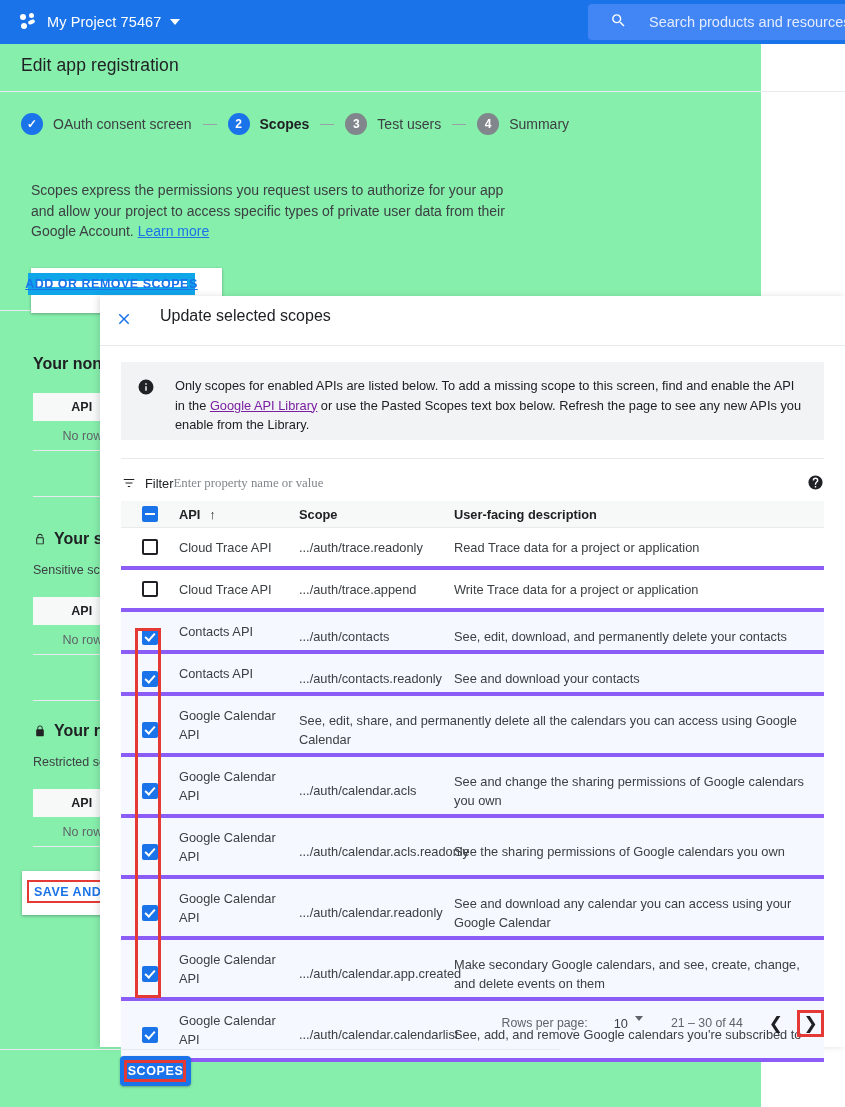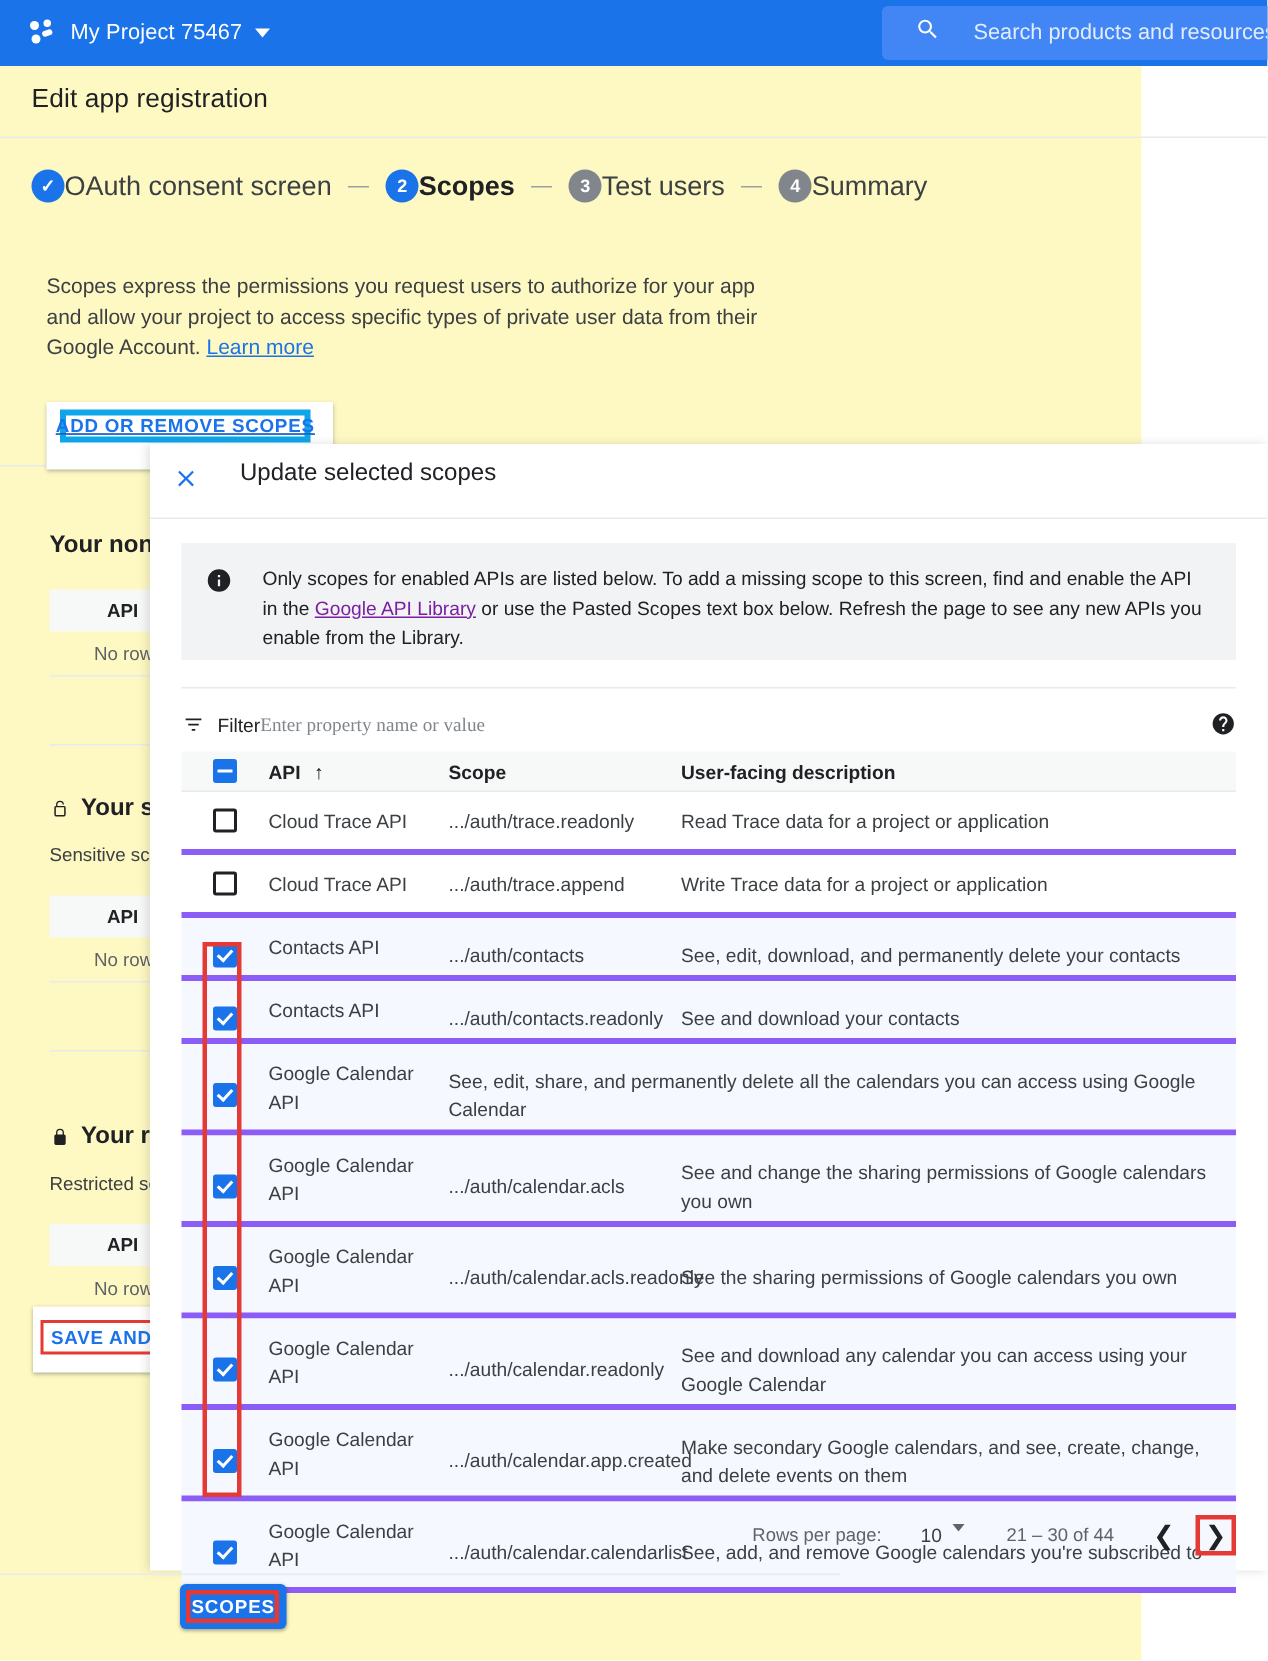--- a/index.html
+++ b/index.html
@@ -2,21 +2,21 @@
 <html><head>
 <meta charset="utf-8">
 <style>
   * { box-sizing: border-box; margin: 0; padding: 0; }
   html, body {
     width: 845px; height: 1107px;
     font-family: "Liberation Sans", sans-serif;
     background: #ffffff;
     overflow: hidden;
   }
-  #root { position: relative; width: 761px; height: 1107px; background: #fef9c3; }
+  #root { position: relative; width: 761px; height: 1107px; background: #86efac; }
 
   
   .appbar {
     position: absolute; left: 0; top: 0; width: 845px; height: 44px;
     background: #1a73e8; display: flex; align-items: center;
   }
   .gcp-logo { margin-left: 20px; width: 18px; height: 18px; position: relative; flex: none; }
   .gcp-logo i { position: absolute; background: #fff; border-radius: 50%; display: block; }
   .gcp-logo i.a { width: 6px; height: 6px; left: 0px; top: 1px; }
   .gcp-logo i.b { width: 5px; height: 5px; left: 9px; top: 0px; }
@@ -50,40 +50,40 @@
   .stepper { position: absolute; left: 21px; top: 112px; display: flex; align-items: center; height: 24px; }
   .step { display: flex; align-items: center; }
   .step-circle {
     width: 22px; height: 22px; border-radius: 50%; display: flex;
     align-items: center; justify-content: center;
     color: #fff; font-size: 12px; font-weight: bold; flex: none;
   }
   .step-circle.done { background: #1a73e8; }
   .step-circle.active { background: #1a73e8; }
   .step-circle.todo { background: #80868b; }
-  .step-label { font-size: 18px; color: #3c4043; white-space: nowrap; }
+  .step-label { margin-left: 10px; font-size: 14px; color: #3c4043; white-space: nowrap; }
   .step-label.bold { font-weight: bold; color: #202124; }
   .step-dash { margin: 0 11px; width: 14px; height: 1px; background: #9aa0a6; }
 
   
   .intro {
     position: absolute; left: 31px; top: 180px; width: 490px;
     font-size: 14px; line-height: 20.5px; color: #3c4043;
   }
   .intro a { color: #1a73e8; text-decoration: underline; }
   .intro-rule { position: absolute; left: 0; top: 310px; width: 845px; height: 1px; background: #e8eaed; }
 
   
   .addremove-card {
     position: absolute; left: 31px; top: 268px; width: 191px; height: 45px;
     background: #fff; box-shadow: 0 1px 3px rgba(60,64,67,.30), 0 1px 2px rgba(60,64,67,.15);
   }
   .addremove-btn {
-    position: absolute; left: 40px; top: 273px; width: 167px; height: 22px;
-    border: 4px solid #0ea5e9; display: flex; align-items: center; justify-content: center; text-decoration: underline;
+    position: absolute; left: 28px; top: 273px; width: 167px; height: 22px;
+    border: 8px solid #0ea5e9; display: flex; align-items: center; justify-content: center;
   }
   .addremove-label {
     font-size: 12.5px; font-weight: bold; color: #1a73e8;
     letter-spacing: .5px; text-decoration: underline; white-space: nowrap;
   }
 
   
   .bg-col { position: absolute; left: 0; top: 330px; width: 180px; }
   .sec { position: relative; }
   .sec-head { display: flex; align-items: center; padding-left: 33px; }
@@ -299,21 +299,21 @@
         <div class="mini-th">
           <span>API</span>
           <span class="arr">↑</span>
         </div>
         <div class="mini-td">No rows t</div>
       </div>
       <div class="sec-divider" style="margin-top:45px;"></div>
     </div>
 
     <div class="sec">
-      <div class="sec-head" style="margin-top:48px;text-align:center;">
+      <div class="sec-head" style="margin-top:21px;text-align:center;">
         <span class="lock-closed">
           <svg width="14" height="16" viewBox="0 0 24 24">
               <path fill="#202124" d="M12 2.5A4.5 4.5 0 0 0 7.5 7v2h-.25A1.75 1.75 0 0 0 5.5 10.75v8.5c0 .97.78 1.75 1.75 1.75h9.5c.97 0 1.75-.78 1.75-1.75v-8.5A1.75 1.75 0 0 0 16.75 9h-.25V7A4.5 4.5 0 0 0 12 2.5zM9 7a3 3 0 1 1 6 0v2H9V7z"></path>
             </svg>
         </span>
         <span class="sec-title">Your r</span>
       </div>
       <div class="sec-sub" style="margin-top:15px;">Restricted sc</div>
       <div class="mini-table" style="margin-top:20px;">
         <div class="mini-th">

